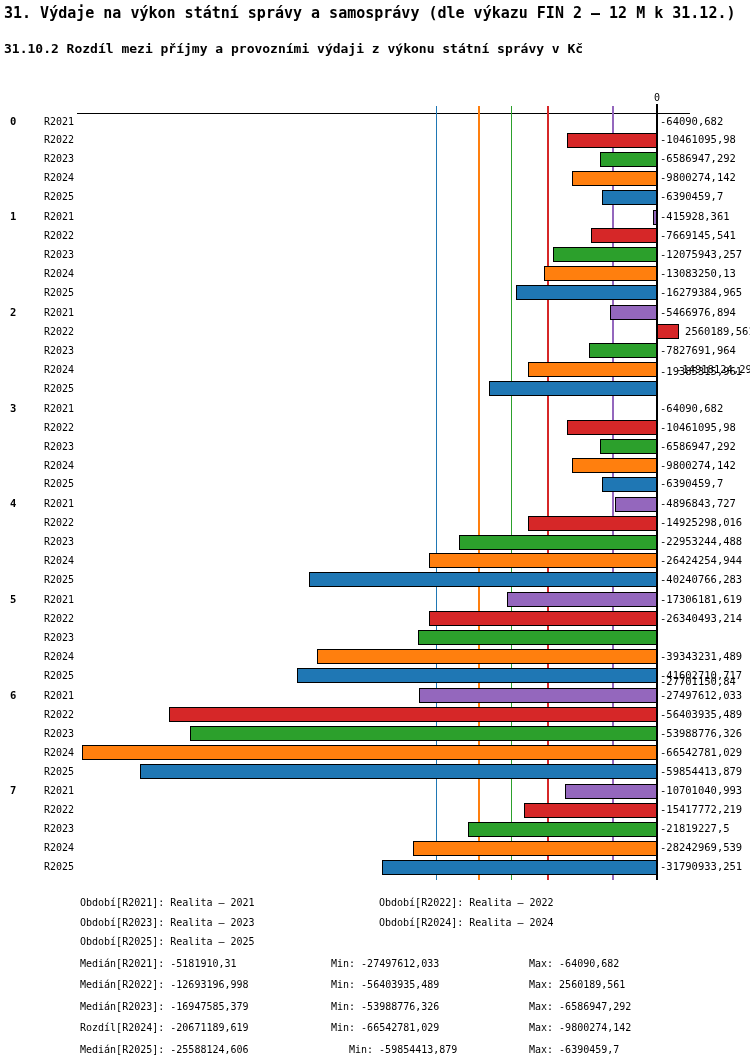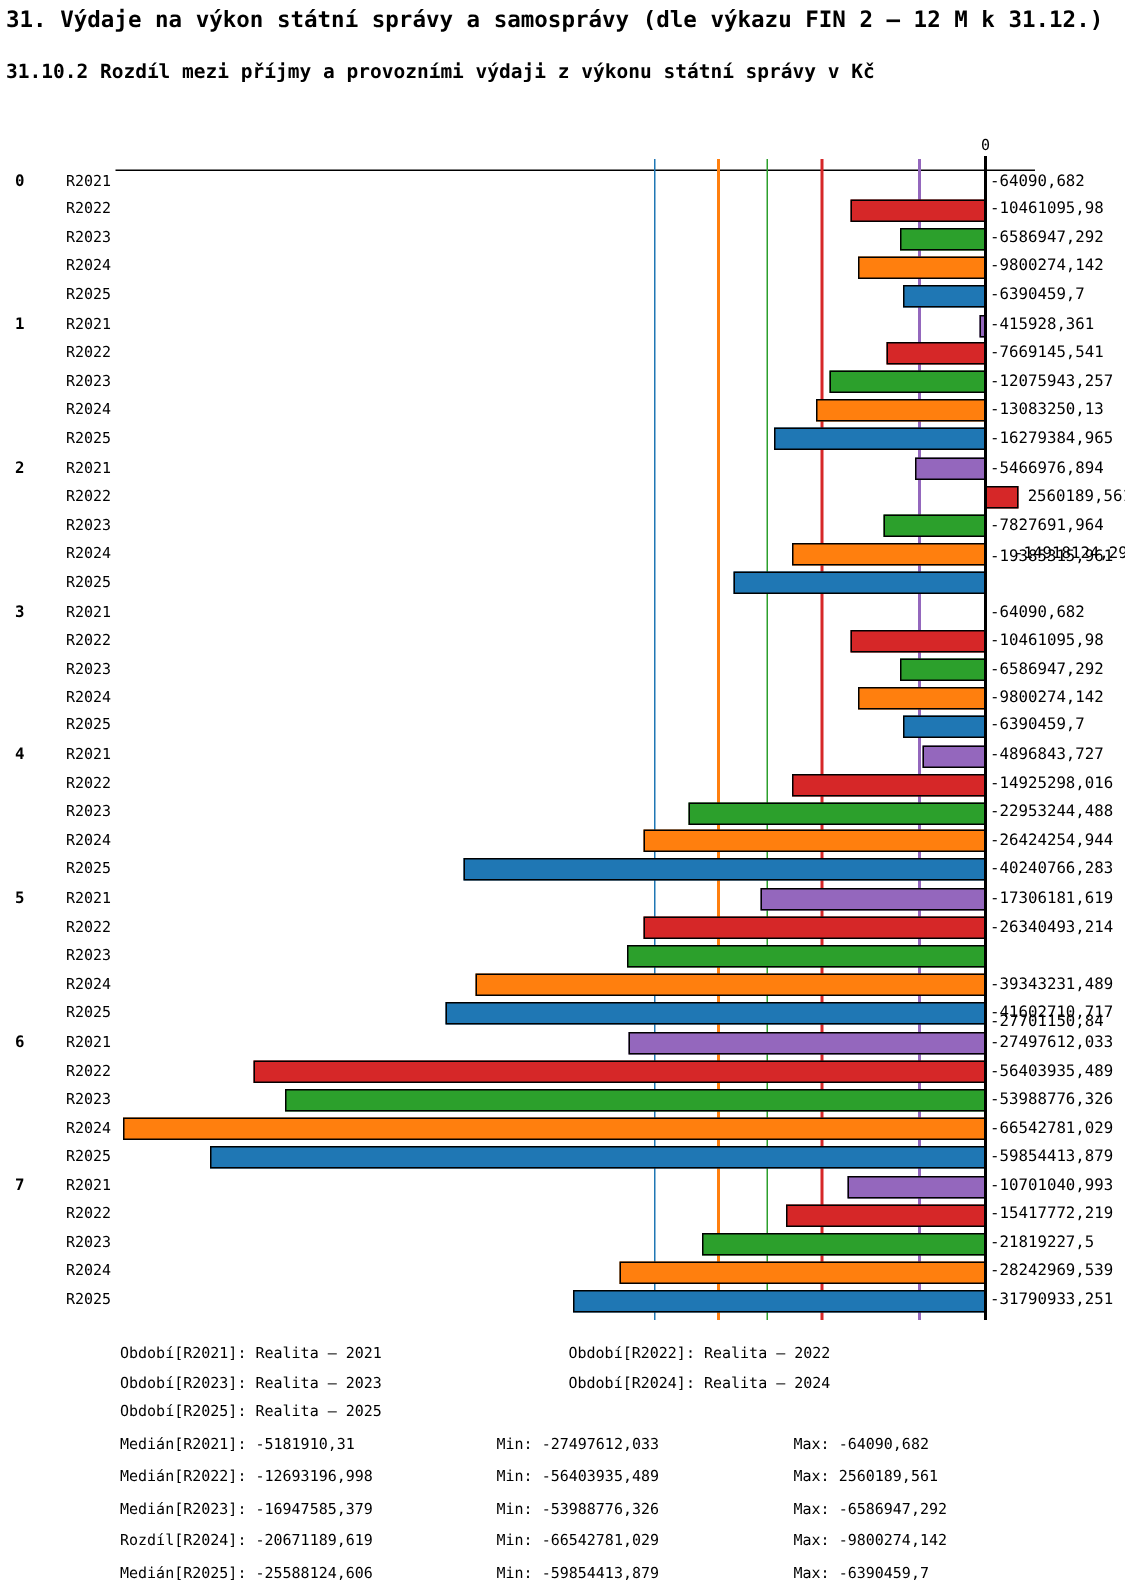--- a/index.html
+++ b/index.html
@@ -184,16 +184,16 @@
 
     <div class="leg" style="left:80px;top:1000px;">Medián[R2023]: -16947585,379</div>
     <div class="leg" style="left:331px;top:1000px;">Min: -53988776,326</div>
     <div class="leg" style="left:529px;top:1000px;">Max: -6586947,292</div>
 
     <div class="leg" style="left:80px;top:1021px;">Rozdíl[R2024]: -20671189,619</div>
     <div class="leg" style="left:331px;top:1021px;">Min: -66542781,029</div>
     <div class="leg" style="left:529px;top:1021px;">Max: -9800274,142</div>
 
     <div class="leg" style="left:80px;top:1043px;">Medián[R2025]: -25588124,606</div>
-    <div class="leg" style="left:331px;top:1043px;text-align:center;">Min: -59854413,879</div>
+    <div class="leg" style="left:349px;top:1043px;text-align:center;">Min: -59854413,879</div>
     <div class="leg" style="left:529px;top:1043px;">Max: -6390459,7</div>
   </div>
 </div>
 
 </body></html>

